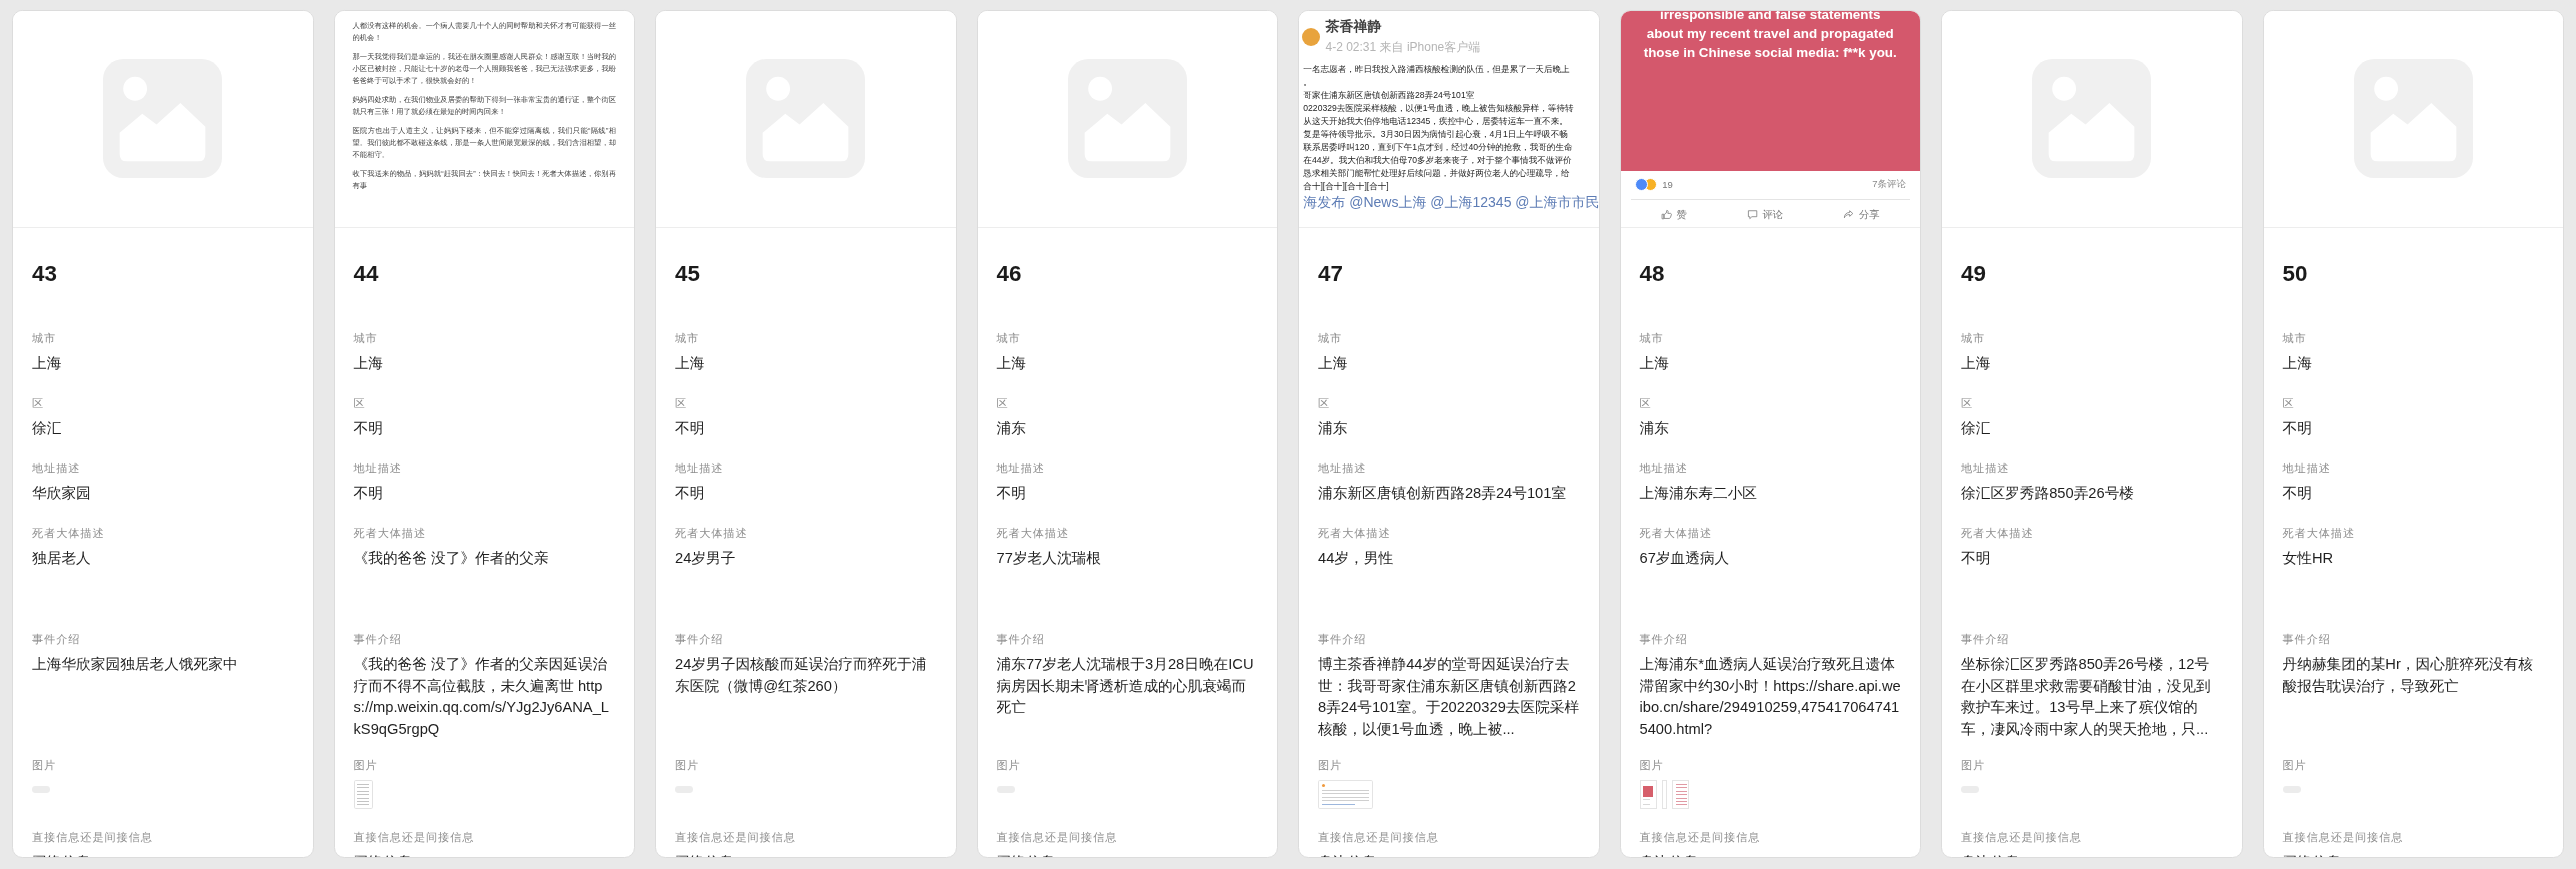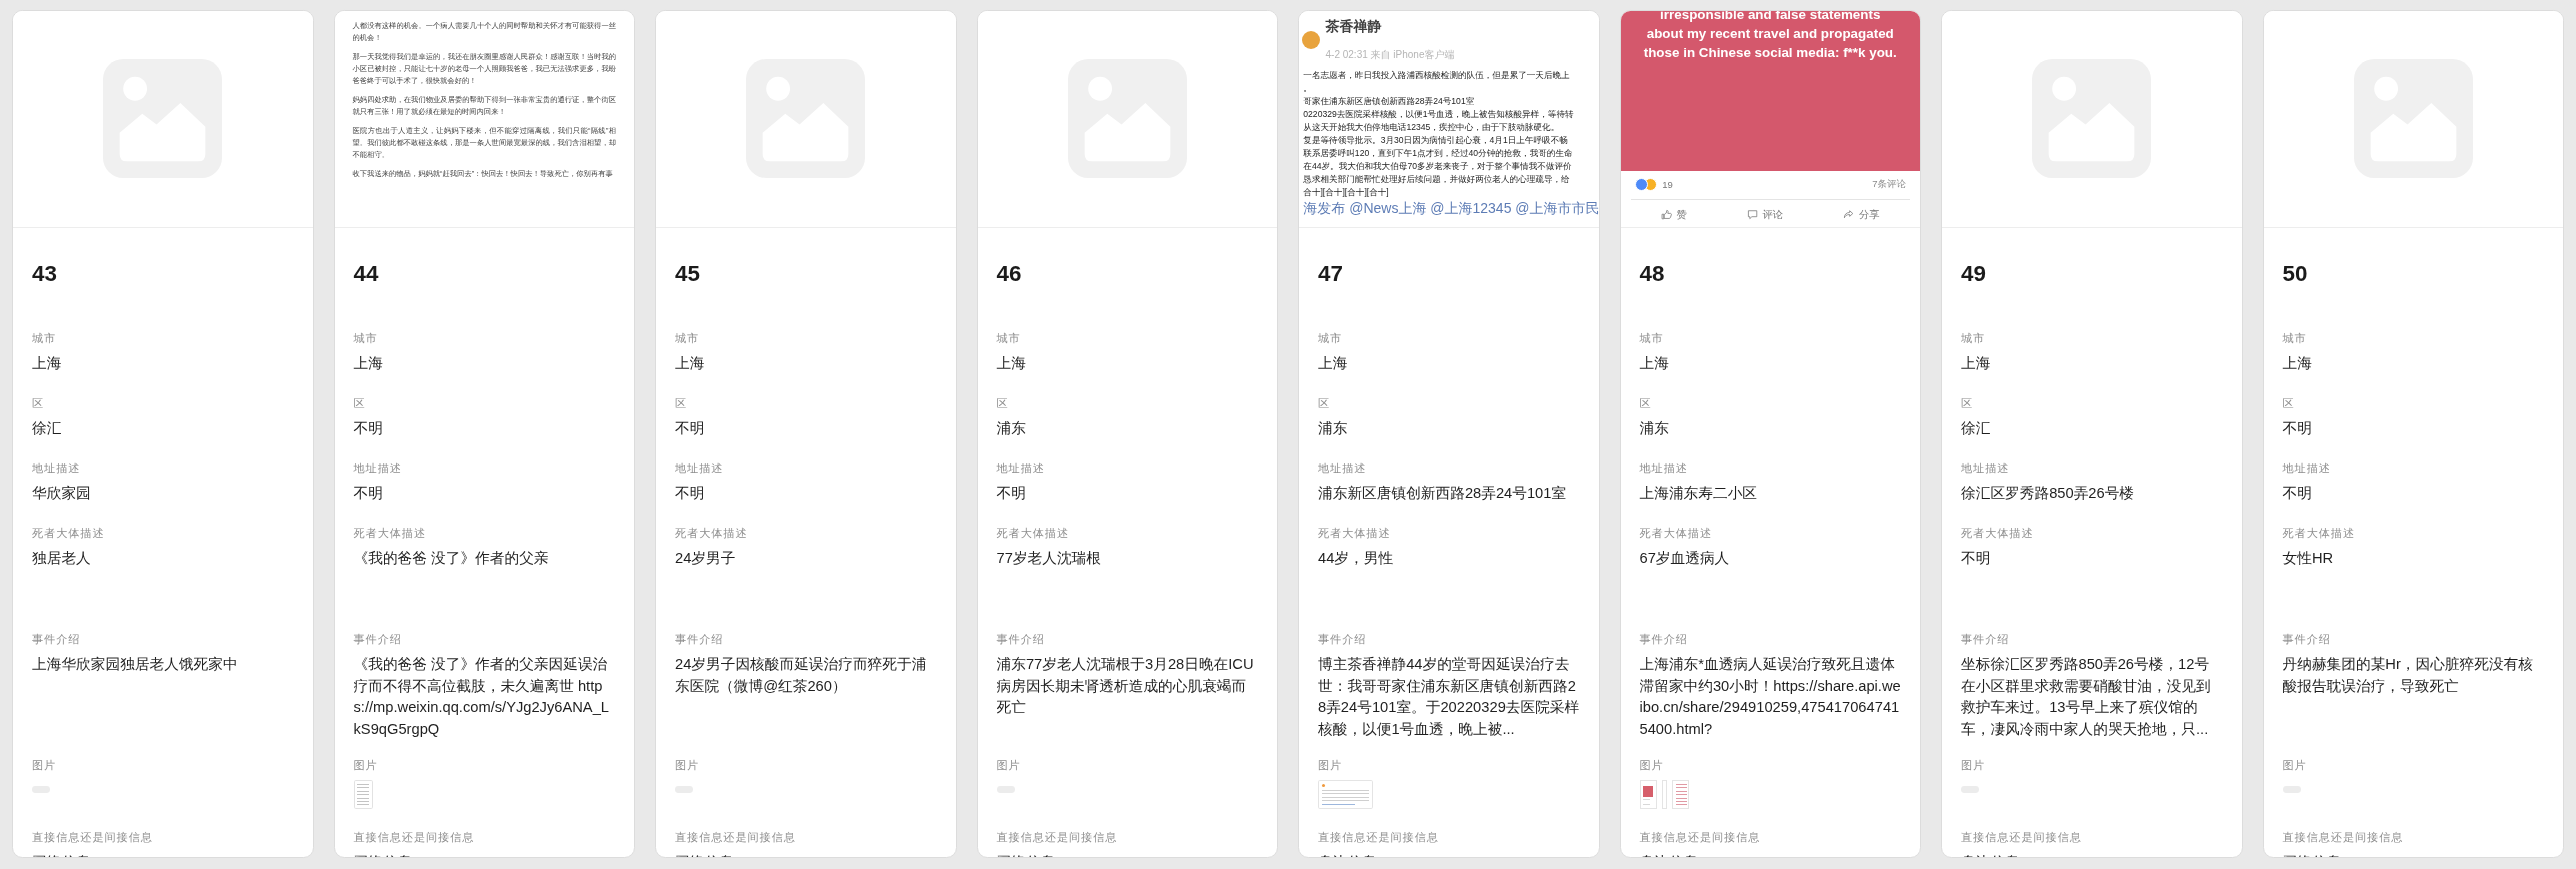--- a/index.html
+++ b/index.html
@@ -16,21 +16,21 @@
   .ph-box { width:119px; height:119px; }
   .ph-box svg { display:block; width:100%; height:100%; }
 
   .shot-text { padding:9.5px 18px 0; }
   .shot-p { margin:0 0 7px; font-size:7.3px; line-height:12px; color:#3c3c3c; text-align:justify; }
 
   .weibo { padding-top:7.8px; }
   .wb-head { display:flex; align-items:center; gap:6px; padding-left:10.3px; }
   .wb-avatar { width:18px; height:18px; border-radius:50%; background:#e8a33d; margin-left:-7.8px; flex:none; }
   .wb-name { font-size:14px; font-weight:bold; color:#3f3f3f; }
-  .wb-meta { font-size:10px; color:#b5b5b5; margin-top:12px; }
+  .wb-meta { font-size:12px; color:#b5b5b5; margin-top:3px; }
   .wb-body { margin-top:7px; padding:0 1.7px 0 4.3px; font-size:8.6px; line-height:13px; color:#232323; }
   .wb-line { white-space:nowrap; overflow:hidden; }
   .wb-mentions { padding:0.9px 4.3px; font-size:14px; color:#5d7cb5; white-space:nowrap; overflow:hidden; }
 
   .fb-red { height:160px; background:#d4586c; overflow:hidden; display:flex; align-items:flex-start; justify-content:flex-start; }
   .fb-red-text { margin-top:-6px; padding:0 22.4px; color:#fff; font-weight:bold; font-size:13.4px; line-height:19px; text-align:center; }
   .fb-stats { display:flex; align-items:center; padding:7.8px 14px 6px; }
   .emoji { width:13px; height:13px; border-radius:50%; flex:none; border:1.3px solid #fff; }
   .e-like { background:#4d8af8; position:relative; z-index:1; }
   .e-wow  { background:#f7b125; margin-left:-3.4px; }
@@ -122,21 +122,21 @@
       </div>
     </div>
   </article>
     <article class="card">
     <div class="media">
         <div class="shot-text">
           <p class="shot-p">人都没有这样的机会。一个病人需要几十个人的同时帮助和关怀才有可能获得一丝的机会！</p>
           <p class="shot-p">那一天我觉得我们是幸运的，我还在朋友圈里感谢人民群众！感谢互联！当时我的小区已被封控，只能让七十岁的老母一个人照顾我爸爸，我已无法强求更多，我盼爸爸终于可以手术了，很快就会好的！</p>
           <p class="shot-p">妈妈四处求助，在我们物业及居委的帮助下得到一张非常宝贵的通行证，整个街区就只有三张！用了就必须在最短的时间内回来！</p>
           <p class="shot-p">医院方也出于人道主义，让妈妈下楼来，但不能穿过隔离线，我们只能“隔线”相望。我们彼此都不敢碰这条线，那是一条人世间最宽最深的线，我们含泪相望，却不能相守。</p>
-          <p class="shot-p">收下我送来的物品，妈妈就“赶我回去”：快回去！快回去！导致死亡，你别再有事</p>
+          <p class="shot-p">收下我送来的物品，妈妈就“赶我回去”：快回去！快回去！死者大体描述，你别再有事</p>
         </div>
       </div>
     <div class="mdivider"></div>
     <div class="cbody">
       <h2 class="num">44</h2>
       <div class="row-city">
         <div class="label">城市</div>
         <div class="value">上海</div>
       </div>
       <div class="row-district">
@@ -265,21 +265,21 @@
             <div>
               <div class="wb-name">茶香禅静</div>
               <div class="wb-meta">4-2 02:31 来自 iPhone客户端</div>
             </div>
           </div>
           <div class="wb-body">
             <div class="wb-line">一名志愿者，昨日我投入路浦西核酸检测的队伍，但是累了一天后晚上</div>
             <div class="wb-line">。</div>
             <div class="wb-line">哥家住浦东新区唐镇创新西路28弄24号101室</div>
             <div class="wb-line">0220329去医院采样核酸，以便1号血透，晚上被告知核酸异样，等待转</div>
-            <div class="wb-line">从这天开始我大伯停地电话12345，疾控中心，由于下肢动脉硬化。</div>
+            <div class="wb-line">从这天开始我大伯停地电话12345，疾控中心，居委转运车一直不来。</div>
             <div class="wb-line">复是等待领导批示。3月30日因为病情引起心衰，4月1日上午呼吸不畅</div>
             <div class="wb-line">联系居委呼叫120，直到下午1点才到，经过40分钟的抢救，我哥的生命</div>
             <div class="wb-line">在44岁。我大伯和我大伯母70多岁老来丧子，对于整个事情我不做评价</div>
             <div class="wb-line">恳求相关部门能帮忙处理好后续问题，并做好两位老人的心理疏导，给</div>
             <div class="wb-line">合十][合十][合十][合十]</div>
           </div>
           <div class="wb-mentions">海发布 @News上海 @上海12345 @上海市市民信箱 @上海市志愿者协会</div>
         </div>
       </div>
     <div class="mdivider"></div>

